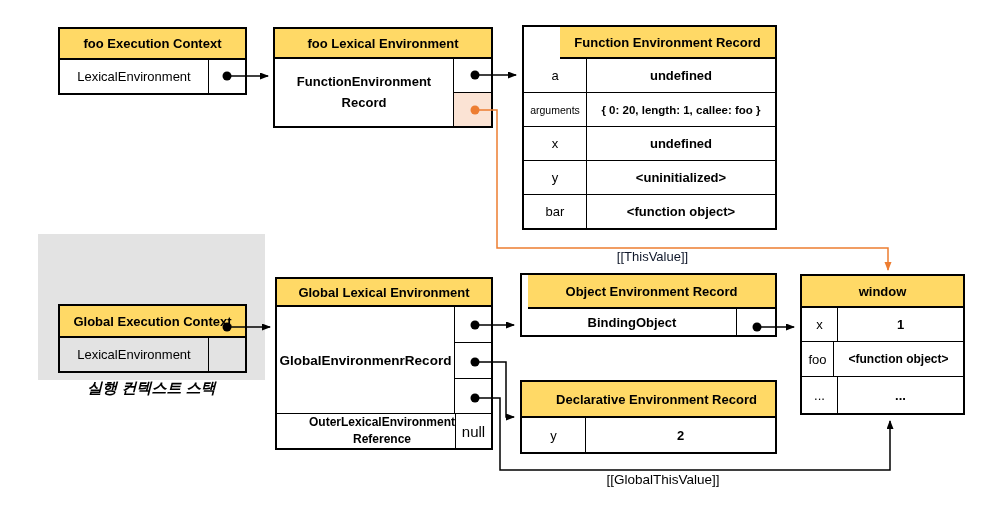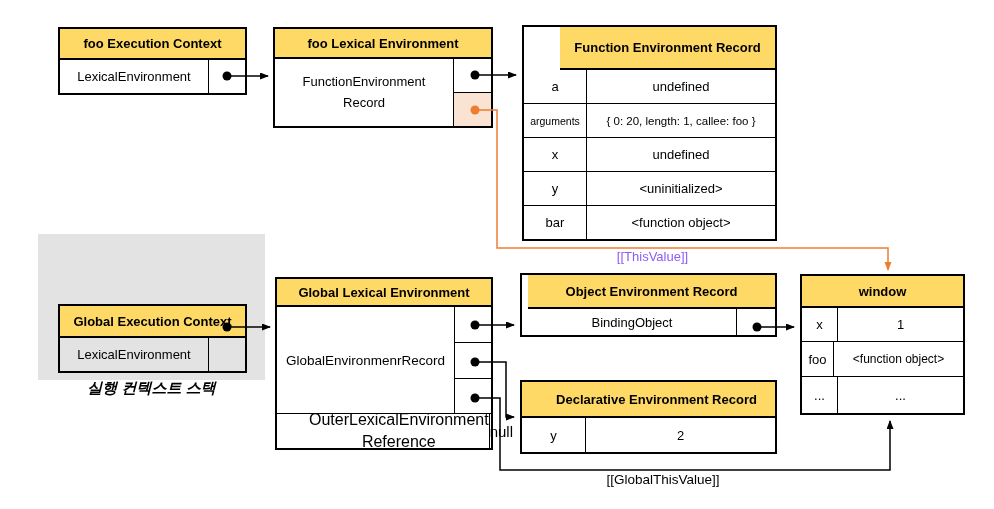--- a/index.html
+++ b/index.html
@@ -8,31 +8,31 @@
   .canvas { position:relative; width:994px; height:509px; background:#fff; overflow:hidden; }
 
   .box { position:absolute; border:2px solid #000; background:#fff; display:flex; flex-direction:column; }
   .box.transparent { background:transparent; }
   .hdr { background:#FFD966; border-bottom:2px solid #000; font-weight:bold; font-size:13px;
          display:flex; align-items:center; justify-content:center; flex:0 0 auto; }
   .trow { display:flex; align-items:stretch; flex:0 0 auto; }
   .trow + .trow { border-top:1px solid #000; }
   .cell { display:flex; align-items:center; justify-content:center; font-size:13px; text-align:center; }
   .key { border-right:1px solid #000; flex:0 0 auto; }
-  .val { flex:1 1 auto; }
+  .val { flex:1 1 auto;font-weight:bold; }
   .ptr-col { flex:0 0 auto; border-left:1px solid #000; display:flex; flex-direction:column; }
   .ptr-cell { flex:0 0 auto; }
   .ptr-cell + .ptr-cell { border-top:1px solid #000; }
   .peach { background:#FBE3D4; }
   .two-line { display:flex; flex-direction:column; align-items:center; justify-content:center; line-height:1.55; }
 
   .gray-region { position:absolute; left:38px; top:234px; width:227px; height:146px; background:#E3E3E3; }
 
   .float-label { position:absolute; text-align:center; font-size:13px; }
-  .red { color:#8b5cf6; }
+  .red { color:#0f172a; }
   .caption { position:absolute; font-weight:bold; font-style:italic; font-size:15px; text-align:center; }
 
   svg.wires { position:absolute; left:0; top:0; width:994px; height:509px; pointer-events:none; z-index:10; }
 
   .small { font-size:10.5px; }
   .mid { font-size:11.5px; }
 </style>
 </head>
 <body>
 
@@ -56,21 +56,21 @@
         <span>Record</span>
       </div>
       <div class="ptr-col" style="width:38px;">
         <div class="ptr-cell" style="height:33px;"></div>
         <div class="ptr-cell peach" style="flex:1;"></div>
       </div>
     </div>
   </div>
 
   <div class="box" style="left:522px; top:25px; width:255px;">
-    <div class="hdr" style="height:43px;margin-left:36px;">Function Environment Record</div>
+    <div class="hdr" style="height:32px;margin-left:36px;">Function Environment Record</div>
     <div class="trow" style="height:33px;">
       <div class="cell key" style="width:63px;">a</div>
       <div class="cell val">undefined</div>
     </div>
     <div class="trow" style="height:34px;">
       <div class="cell key small" style="width:63px;">arguments</div>
       <div class="cell val mid">{ 0: 20, length: 1, callee: foo }</div>
     </div>
     <div class="trow" style="height:34px;">
       <div class="cell key" style="width:63px;">x</div>
@@ -98,21 +98,21 @@
     <div class="hdr" style="height:28px;">Global Lexical Environment</div>
     <div class="trow" style="height:106px;">
       <div class="cell val" style="font-size:13.5px;">GlobalEnvironmenrRecord</div>
       <div class="ptr-col" style="width:37px;">
         <div class="ptr-cell" style="height:35px;"></div>
         <div class="ptr-cell" style="height:36px;"></div>
         <div class="ptr-cell" style="flex:1;"></div>
       </div>
     </div>
     <div class="trow" style="height:35px;">
-      <div class="cell val two-line" style="font-size:16px; line-height:1.4;margin-left:32px;">
+      <div class="cell val two-line" style="font-size:12px; line-height:1.4;margin-left:32px;">
         <span>OuterLexicalEnvironment</span>
         <span>Reference</span>
       </div>
       <div class="cell" style="width:37px; border-left:1px solid #000; font-size:15px;">null</div>
     </div>
   </div>
 
   <div class="box" style="left:520px; top:273px; width:257px;padding-left:6px;">
     <div class="hdr" style="height:34px;">Object Environment Record</div>
     <div class="trow" style="height:26px;border-radius:15px;">

